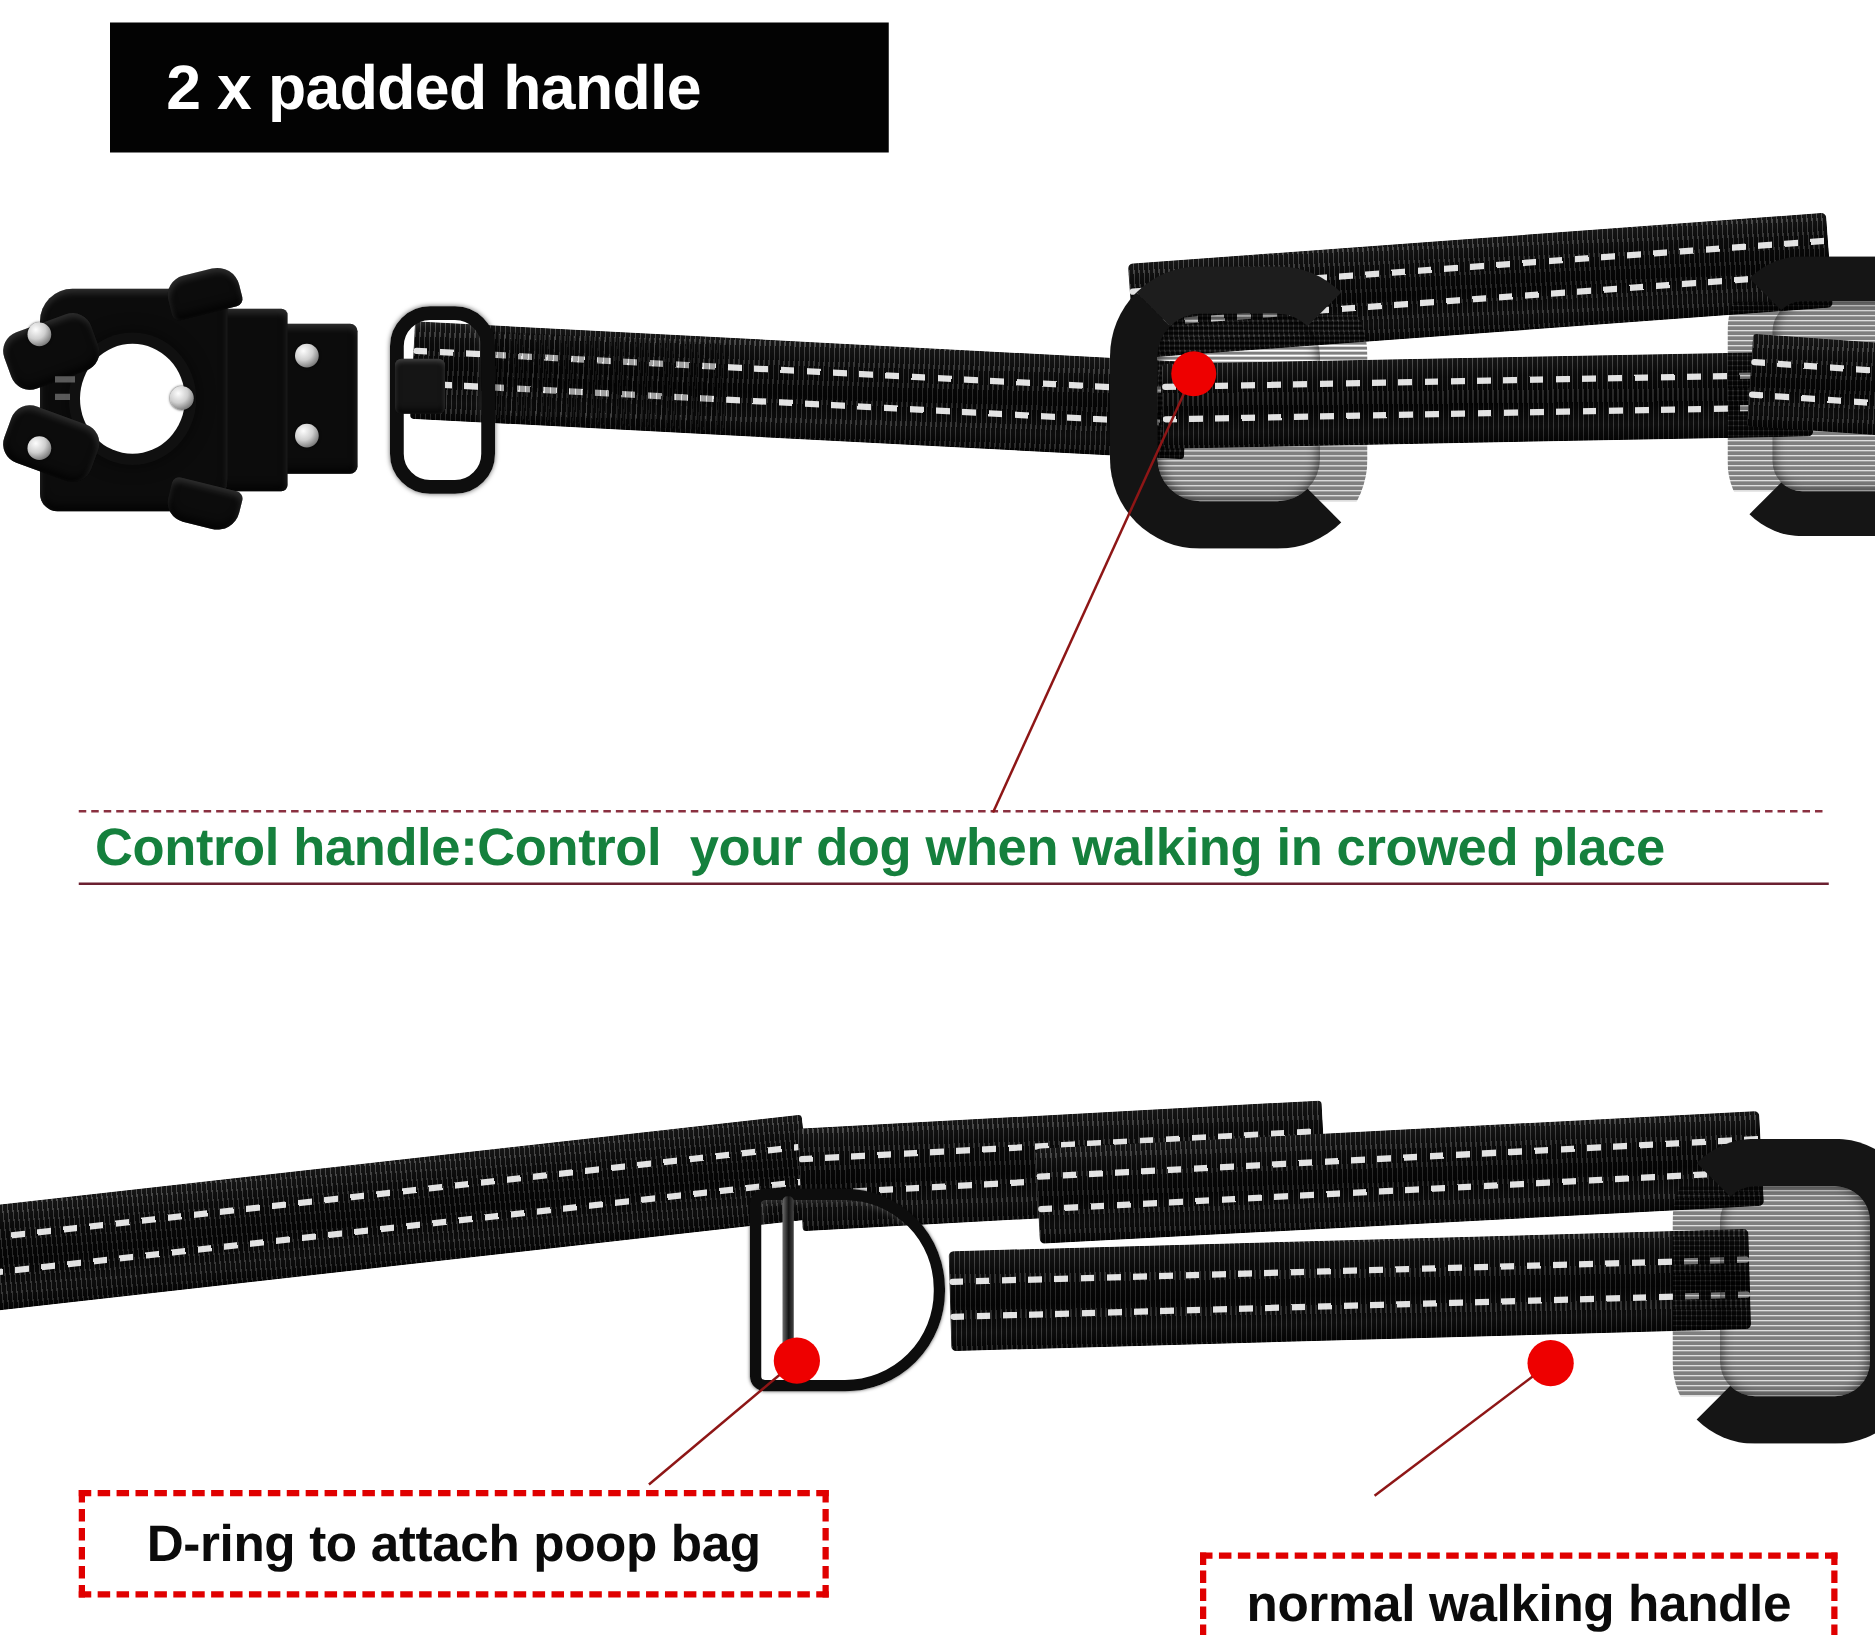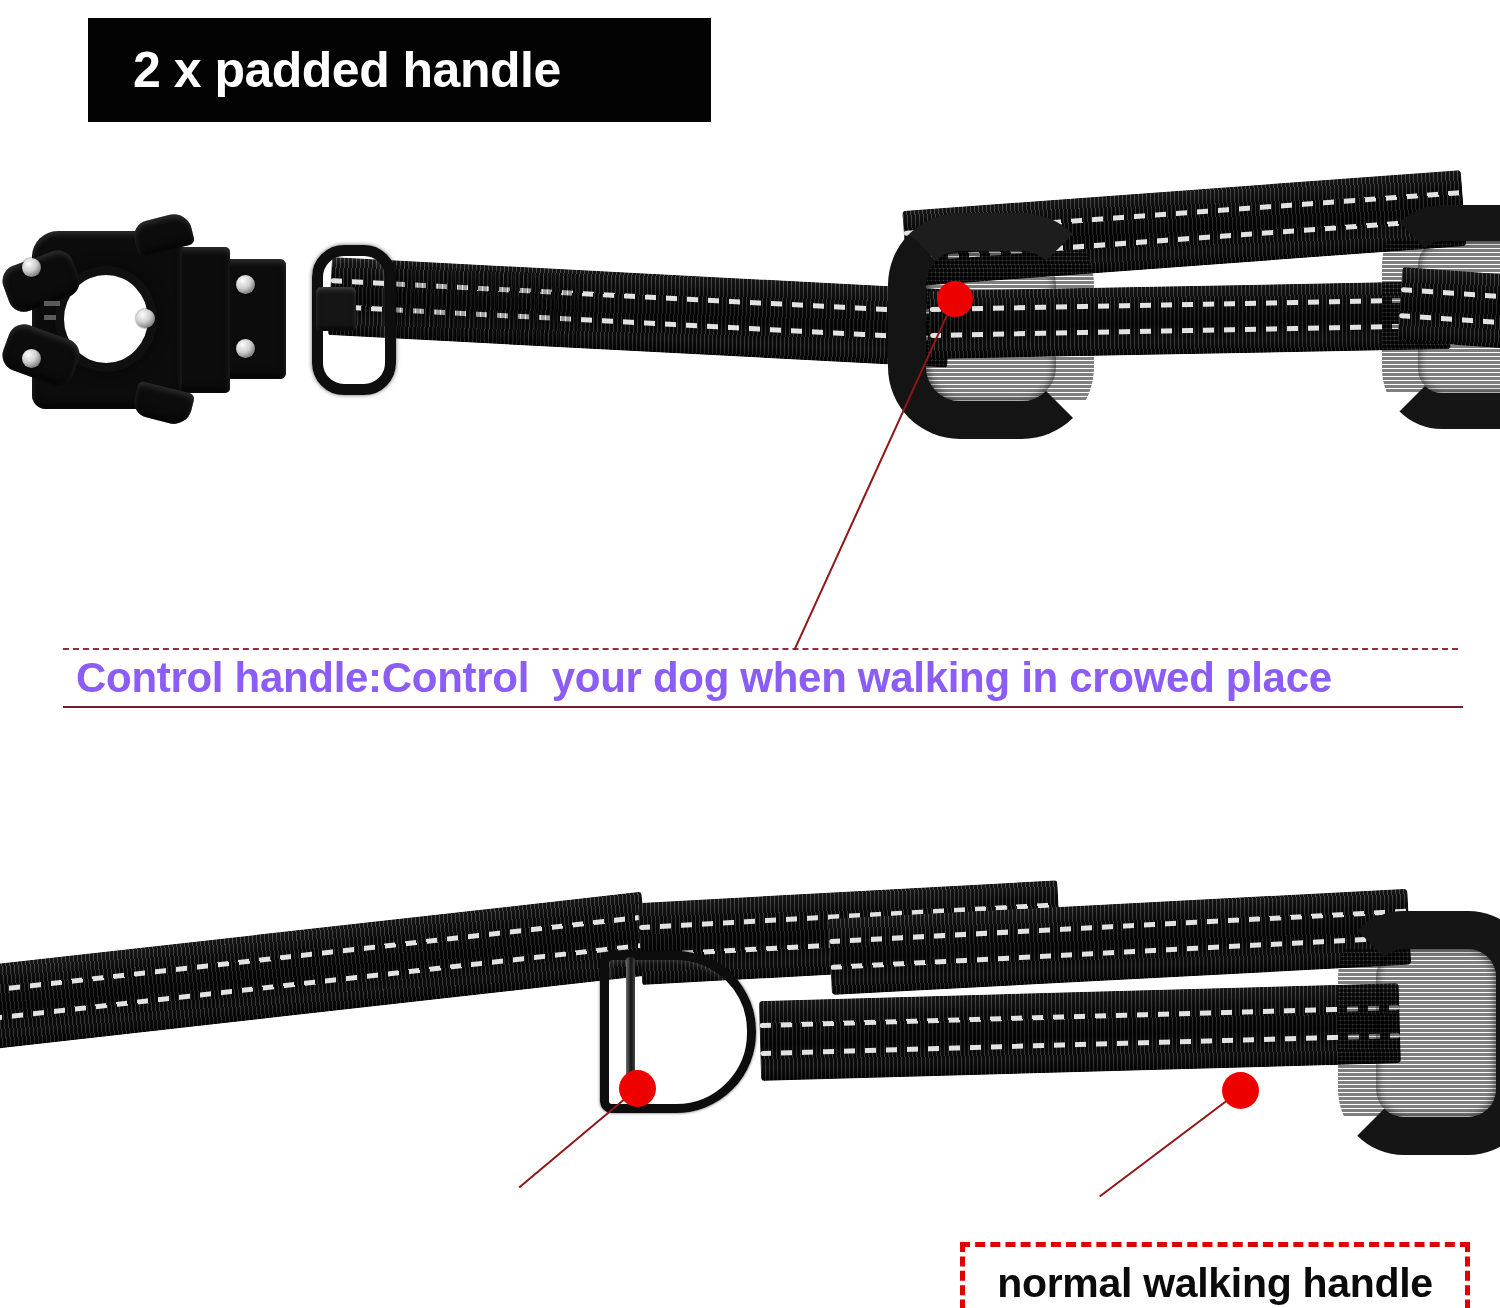--- a/index.html
+++ b/index.html
@@ -40,21 +40,21 @@
 
   
   .dot{position:absolute;border-radius:50%;background:#ee0000;z-index:30;}
   .leader{position:absolute;background:#8e1616;transform-origin:0 0;z-index:25;height:2px;}
 
   
   .cap-dash-top{position:absolute;left:63px;top:648px;width:1395px;height:0;
                 border-top:2px dashed #8a3040;}
   .cap-rule{position:absolute;left:63px;top:706px;width:1400px;height:2px;background:#6b2030;}
   .caption-text{position:absolute;left:76px;top:652px;width:1400px;height:52px;
-                display:flex;align-items:center;font-size:42px;font-weight:bold;color:#8b5cf6;
+                display:flex;align-items:center;font-size:42px;font-weight:bold;color:#15803d;
                 white-space:pre;letter-spacing:-0.3px;}
 
   
   .dbox{position:absolute;border:5px dashed #e00000;background:#fff;
         display:flex;align-items:center;justify-content:center;}
   .dbox span{font-size:41px;font-weight:bold;color:#0b0b0b;letter-spacing:-0.3px;white-space:nowrap;}
 
   
   #lower-group{position:absolute;left:0;top:905px;width:1500px;height:230px;}
 </style>
@@ -200,18 +200,21 @@
                 background-image:repeating-linear-gradient(0deg,rgba(255,255,255,.07) 0 1px,rgba(0,0,0,.5) 1px 4px);
                 box-shadow:inset 0 0 10px rgba(0,0,0,.7);"></div>
   </div>
 
   <div class="leader" style="left:637px;top:1090px;width:153px;transform:rotate(140deg);"></div>
   <div class="dot" style="left:619px;top:1070px;width:37px;height:37px;"></div>
 
   <div class="leader" style="left:1240px;top:1092px;width:175px;transform:rotate(143deg);"></div>
   <div class="dot" style="left:1222px;top:1072px;width:37px;height:37px;"></div>
 
+  <div class="dbox" style="left:63px;top:1192px;width:590px;height:76px;">
+    <span>D-ring to attach poop bag</span>
+  </div>
 
   <div class="dbox" style="left:960px;top:1242px;width:500px;height:72px;">
     <span>normal walking handle</span>
   </div>
 
 </div>
 
 </body></html>

